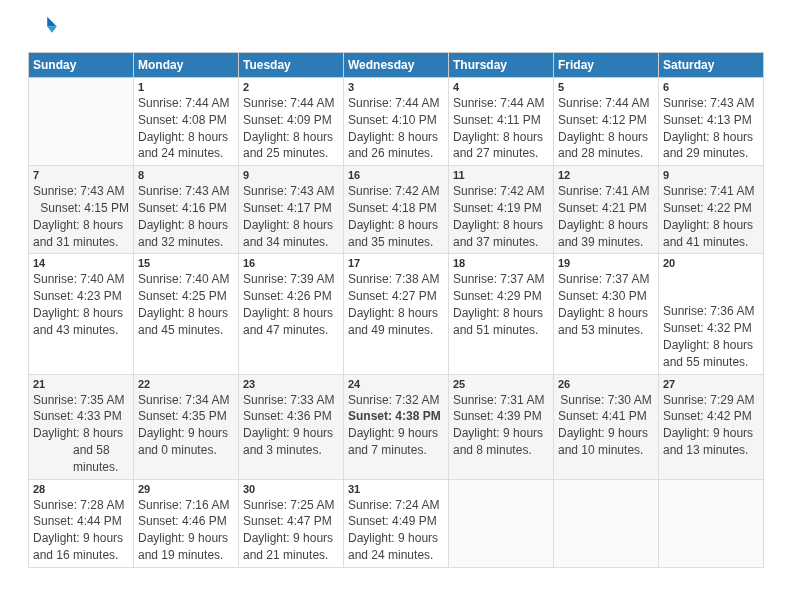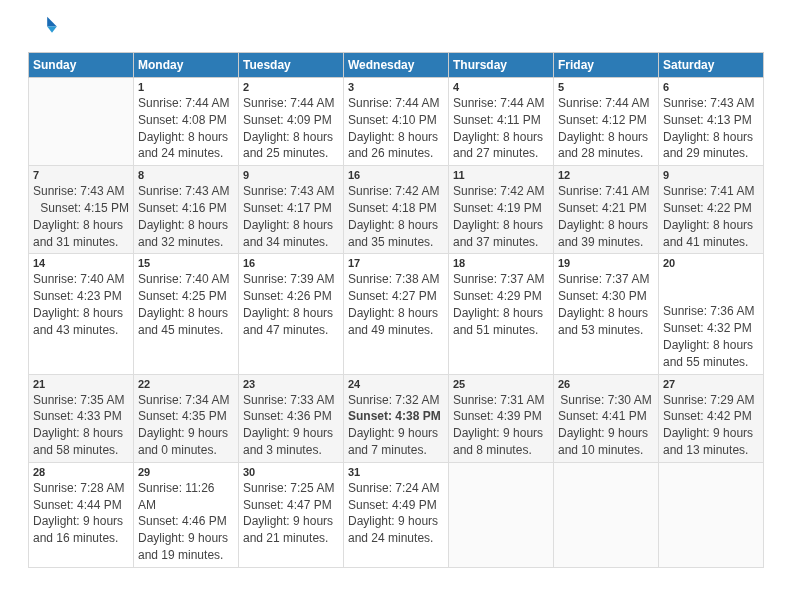--- a/index.html
+++ b/index.html
@@ -321,21 +321,21 @@
             </div>
           </td>
         </tr>
         <tr>
           <td>
             <span class="day-number">21</span>
             <div class="day-content">
               <span style="display: block;">Sunrise: 7:35 AM</span>
               <span style="display: block;">Sunset: 4:33 PM</span>
               <span style="display: block;">Daylight: 8 hours</span>
-              <span style="display: block;">and 58 minutes.</span>
+              <span style="display: block; margin-left: 40px;">and 58 minutes.</span>
             </div>
           </td>
           <td>
             <span class="day-number">22</span>
             <div class="day-content">
               <span style="display: block;">Sunrise: 7:34 AM</span>
               <span style="display: block;">Sunset: 4:35 PM</span>
               <span style="display: block;">Daylight: 9 hours</span>
               <span style="display: block;">and 0 minutes.</span>
             </div>
@@ -392,21 +392,21 @@
             <div class="day-content">
               <span style="display: block;">Sunrise: 7:28 AM</span>
               <span style="display: block;">Sunset: 4:44 PM</span>
               <span style="display: block;">Daylight: 9 hours</span>
               <span style="display: block;">and 16 minutes.</span>
             </div>
           </td>
           <td>
             <span class="day-number">29</span>
             <div class="day-content">
-              <span style="display: block;">Sunrise: 11:26 AM</span>
+              <span style="display: block;">Sunrise: 7:16 AM</span>
               <span style="display: block;">Sunset: 4:46 PM</span>
               <span style="display: block;">Daylight: 9 hours</span>
               <span style="display: block;">and 19 minutes.</span>
             </div>
           </td>
           <td>
             <span class="day-number">30</span>
             <div class="day-content">
               <span style="display: block;">Sunrise: 7:25 AM</span>
               <span style="display: block;">Sunset: 4:47 PM</span>

